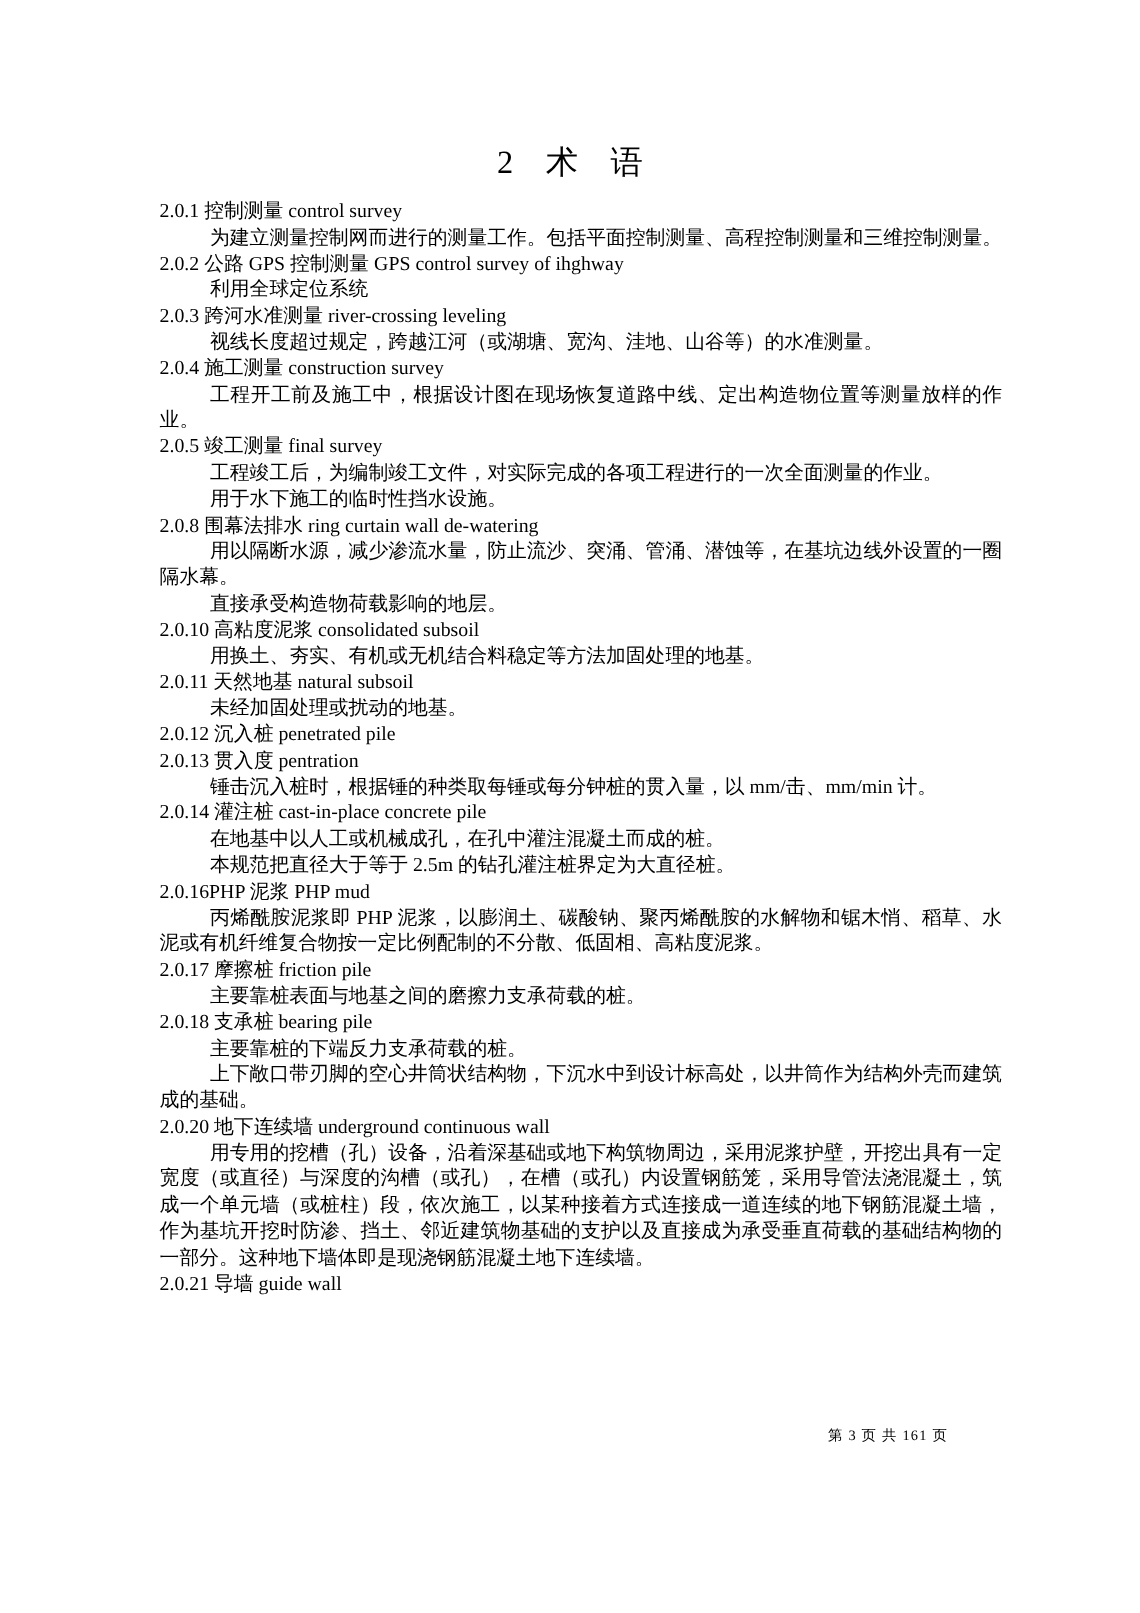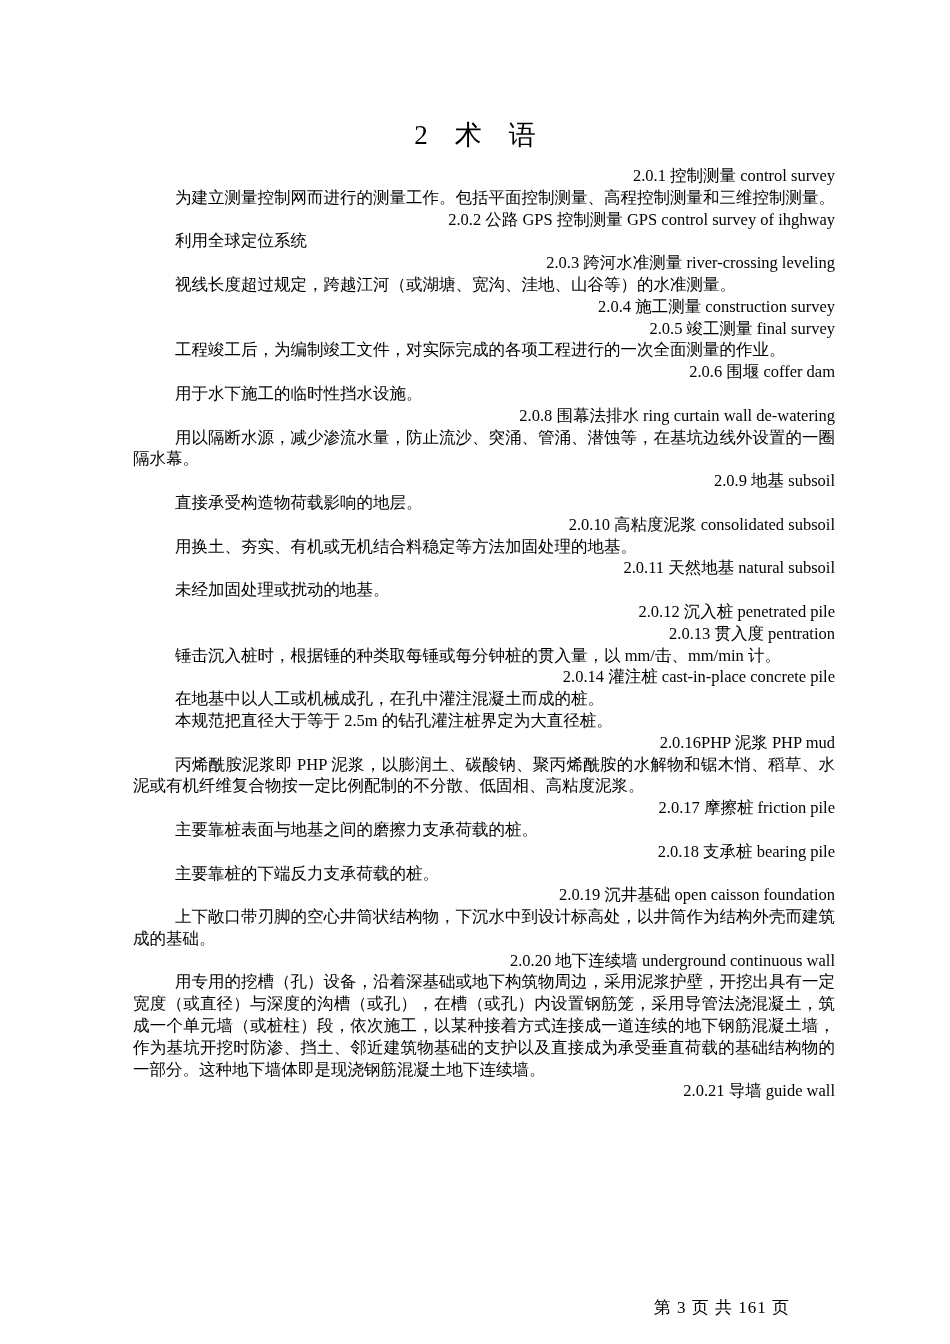--- a/index.html
+++ b/index.html
@@ -29,34 +29,34 @@
   .terms {
     position: absolute;
     top: 165px;
     left: 133px;
     width: 702px;
     font-size: 16.5px;
     line-height: 21.8px;
   }
   .term-heading {
     margin: 0;
-    text-align: right;
+    text-align: left;
     white-space: normal;
   }
   .term-def {
     margin: 0;
     text-indent: 42px;
     text-align: justify;
     text-justify: inter-ideograph;
   }
   .page-footer {
     position: absolute;
-    top: 1296px;
+    top: 1188px;
     right: 160px;
-    font-size: 17px;
+    font-size: 12px;
     letter-spacing: 1px;
   }
 </style>
 </head>
 <body>
 
 <h1 class="doc-title">2　术　语</h1>
 
 <main class="terms">
   <section class="term">
@@ -69,40 +69,39 @@
     <p class="term-def">利用全球定位系统</p>
   </section>
 
   <section class="term">
     <div class="term-heading">2.0.3 跨河水准测量 river-crossing leveling</div>
     <p class="term-def">视线长度超过规定，跨越江河（或湖塘、宽沟、洼地、山谷等）的水准测量。</p>
   </section>
 
   <section class="term">
     <div class="term-heading">2.0.4 施工测量 construction survey</div>
+    <p class="term-def">工程开工前及施工中，根据设计图在现场恢复道路中线、定出构造物位置等测量放样的作业。</p>
   </section>
 
   <section class="term">
     <div class="term-heading">2.0.5 竣工测量 final survey</div>
     <p class="term-def">工程竣工后，为编制竣工文件，对实际完成的各项工程进行的一次全面测量的作业。</p>
   </section>
 
   <section class="term">
-    <div class="term-heading">2.0.6 围堰 coffer dam</div>
     <p class="term-def">用于水下施工的临时性挡水设施。</p>
   </section>
 
 
   <section class="term">
     <div class="term-heading">2.0.8 围幕法排水 ring curtain wall de-watering</div>
     <p class="term-def">用以隔断水源，减少渗流水量，防止流沙、突涌、管涌、潜蚀等，在基坑边线外设置的一圈隔水幕。</p>
   </section>
 
   <section class="term">
-    <div class="term-heading">2.0.9 地基 subsoil</div>
     <p class="term-def">直接承受构造物荷载影响的地层。</p>
   </section>
 
   <section class="term">
     <div class="term-heading">2.0.10 高粘度泥浆 consolidated subsoil</div>
     <p class="term-def">用换土、夯实、有机或无机结合料稳定等方法加固处理的地基。</p>
   </section>
 
   <section class="term">
     <div class="term-heading">2.0.11 天然地基 natural subsoil</div>
@@ -136,21 +135,20 @@
     <div class="term-heading">2.0.17 摩擦桩 friction pile</div>
     <p class="term-def">主要靠桩表面与地基之间的磨擦力支承荷载的桩。</p>
   </section>
 
   <section class="term">
     <div class="term-heading">2.0.18 支承桩 bearing pile</div>
     <p class="term-def">主要靠桩的下端反力支承荷载的桩。</p>
   </section>
 
   <section class="term">
-    <div class="term-heading">2.0.19 沉井基础 open caisson foundation</div>
     <p class="term-def">上下敞口带刃脚的空心井筒状结构物，下沉水中到设计标高处，以井筒作为结构外壳而建筑成的基础。</p>
   </section>
 
   <section class="term">
     <div class="term-heading">2.0.20 地下连续墙 underground continuous wall</div>
     <p class="term-def">用专用的挖槽（孔）设备，沿着深基础或地下构筑物周边，采用泥浆护壁，开挖出具有一定宽度（或直径）与深度的沟槽（或孔），在槽（或孔）内设置钢筋笼，采用导管法浇混凝土，筑成一个单元墙（或桩柱）段，依次施工，以某种接着方式连接成一道连续的地下钢筋混凝土墙，作为基坑开挖时防渗、挡土、邻近建筑物基础的支护以及直接成为承受垂直荷载的基础结构物的一部分。这种地下墙体即是现浇钢筋混凝土地下连续墙。</p>
   </section>
 
   <section class="term">
     <div class="term-heading">2.0.21 导墙 guide wall</div>

